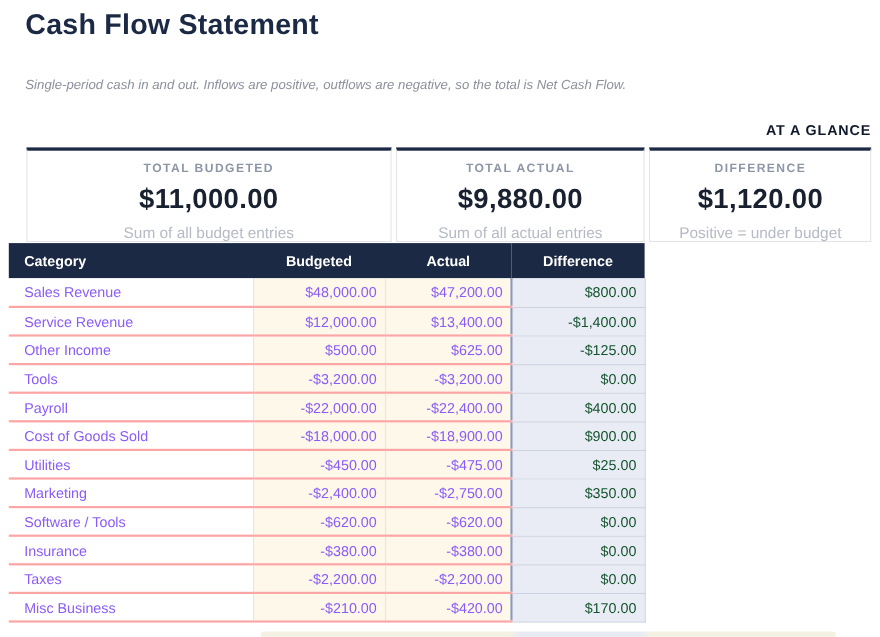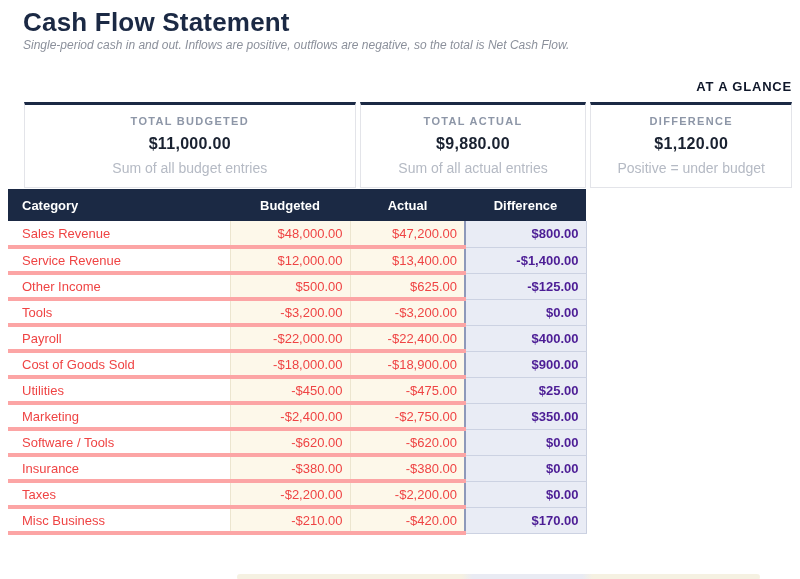--- a/index.html
+++ b/index.html
@@ -3,49 +3,49 @@
 <meta charset="utf-8">
 <style>
   * { margin: 0; padding: 0; box-sizing: border-box; }
   html, body { width: 800px; height: 579px; overflow: hidden; background: #ffffff;
     font-family: "Liberation Sans", sans-serif; position: relative; }
   .page { padding: 0 8px; position: relative; width: 800px; height: 579px; }
 
   
   .hdr { padding-left: 15px; }
   h1 { padding-top: 7px; font-size: 26px; font-weight: bold; color: #1b2944; letter-spacing: 0.2px; }
-  .subtitle { margin-top: 0; font-size: 12px; font-style: italic; color: #8b909b; }
+  .subtitle { margin-top: 32px; font-size: 12px; font-style: italic; color: #8b909b; }
 
   
   .glance-heading { margin-top: 27px; padding-left: 15px; font-size: 13px; font-weight: bold;
     color: #0f172a; letter-spacing: 0.8px; text-align: right; }
   .cards { display: flex; gap: 4px; margin-top: 8px; margin-left: 16px; }
   .card { background: #ffffff; border: 1px solid #e3e4e9; border-top: 3px solid #1b2944;
     height: 86px; text-align: center; padding-top: 10px; }
   .card.c0 { width: 339px; }
   .card.c1 { width: 232px; }
   .card.c2 { width: 206px; }
   .card-label { font-size: 11px; font-weight: bold; color: #8d96a7; letter-spacing: 1.3px; }
-  .card-value { margin-top: 8px; font-size: 16px; font-weight: bold; color: #192130; letter-spacing: 0.3px; }
+  .card-value { margin-top: 8px; font-size: 25px; font-weight: bold; color: #192130; letter-spacing: 0.3px; }
   .card-caption { margin-top: 7px; font-size: 14px; color: #b5bac4; }
 
   
   table { margin-top: 1px; border-collapse: collapse; table-layout: fixed; width: 578px; }
   col.w-cat { width: 222px; } col.w-bud { width: 120px; }
   col.w-act { width: 115px; } col.w-dif { width: 121px; }
   thead th { background: #1b2944; color: #ffffff; font-size: 13px; font-weight: bold;
     height: 32px; text-align: center; }
   thead th.cat { text-align: left; padding-left: 14px; }
-  tbody td { height: 26px; font-size: 13px; color: #ef4444; border-bottom: 4px solid #fca5a5;
+  tbody td { height: 26px; font-size: 13px; color: #8b5cf6; border-bottom: 2px solid #fca5a5;
     white-space: nowrap; overflow: hidden; }
   td.cat { padding-left: 14px; background: #ffffff; }
   td.num { text-align: right; padding-right: 7px; }
   td.budgeted, td.actual { background: #fdf8ea; border-left: 1px solid #ece5cf; }
   td.diff { background: #e9ecf5; border-left: 2px solid #8e99ba; border-right: 1px solid #c9cfdf;
-    border-bottom: 1px solid #ccd2e2; font-weight: bold; color: #4c1d95; }
+    border-bottom: 1px solid #ccd2e2; font-weight: normal; color: #14532d; }
 
   
   .cutoff-sliver { position: absolute; left: 237px; top: 574px; width: 523px; height: 6px;
     border-radius: 3px;
     background: linear-gradient(90deg, #f5f1e2 0%, #f5f1e2 43%, #e9ebf3 45%, #e9ebf3 66%, #f5f1e2 68%, #f5f1e2 100%);
   }
 </style>
 </head>
 <body>
 

